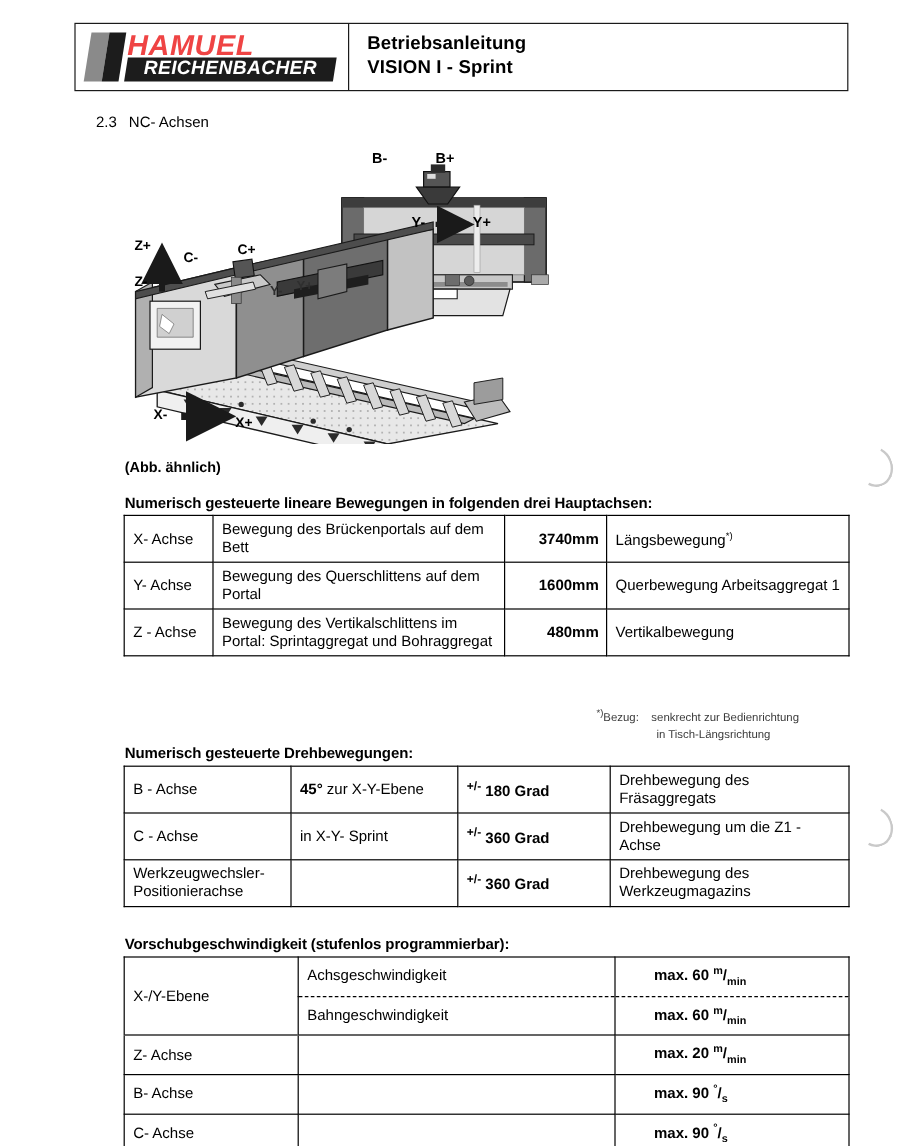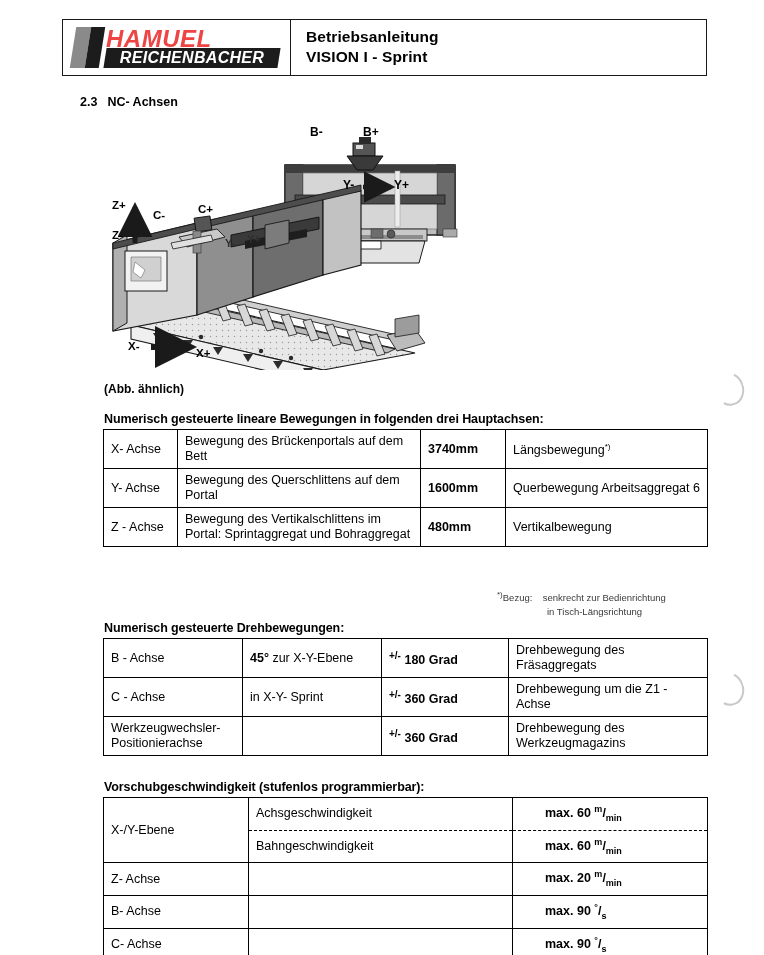--- a/index.html
+++ b/index.html
@@ -103,21 +103,21 @@
     line-height: 20px;
     letter-spacing: 0.1px;
   }
 
   
   .section-heading {
     position: absolute;
     left: 80px;
     top: 95px;
     font-size: 12.5px;
-    font-weight: bold;
+    font-weight: normal;
   }
   .section-heading .num { margin-right: 10px; }
 
   
   .illustration {
     position: absolute;
     left: 95px;
     top: 125px;
     width: 420px;
     height: 245px;
@@ -147,21 +147,21 @@
   }
   table.doc td {
     border: 1px solid #000;
     vertical-align: middle;
     font-size: 12.5px;
     line-height: 15px;
     padding: 4px 6px 4px 7px;
     box-sizing: border-box;
   }
   td.b { font-weight: bold; }
-  td.right { padding-right: 9px; }
+  td.right { text-align: right; padding-right: 9px; }
   td.mid { vertical-align: middle; }
   td.top { vertical-align: top; }
 
   
   #table-linear { left: 103px; top: 429px; width: 604px; padding-left: 20px; }
   #table-linear td.c0 { width: 74px; }
   #table-linear td.c1 { width: 243px; }
   #table-linear td.c2 { width: 85px; }
   #table-linear td.c3 { width: 202px; }
 
@@ -370,21 +370,21 @@
       <tr>
     <td class="c0 mid">X- Achse</td>
     <td class="c1 top">Bewegung des Brückenportals auf dem Bett</td>
     <td class="c2 right b top">3740mm</td>
     <td class="c3 top"><span>Längsbewegung</span><sup style="font-size:8px;">*)</sup></td>
   </tr>
   <tr>
     <td class="c0 mid">Y- Achse</td>
     <td class="c1 top">Bewegung des Querschlittens auf dem Portal</td>
     <td class="c2 right b top">1600mm</td>
-    <td class="c3 top">Querbewegung Arbeitsaggregat 6</td>
+    <td class="c3 top">Querbewegung Arbeitsaggregat 1</td>
   </tr>
   <tr>
     <td class="c0 mid">Z - Achse</td>
     <td class="c1 top">Bewegung des Vertikalschlittens im Portal: Sprintaggregat und Bohraggregat</td>
     <td class="c2 right b top">480mm</td>
     <td class="c3 top">Vertikalbewegung</td>
   </tr>
 </tbody>
   </table>
 

